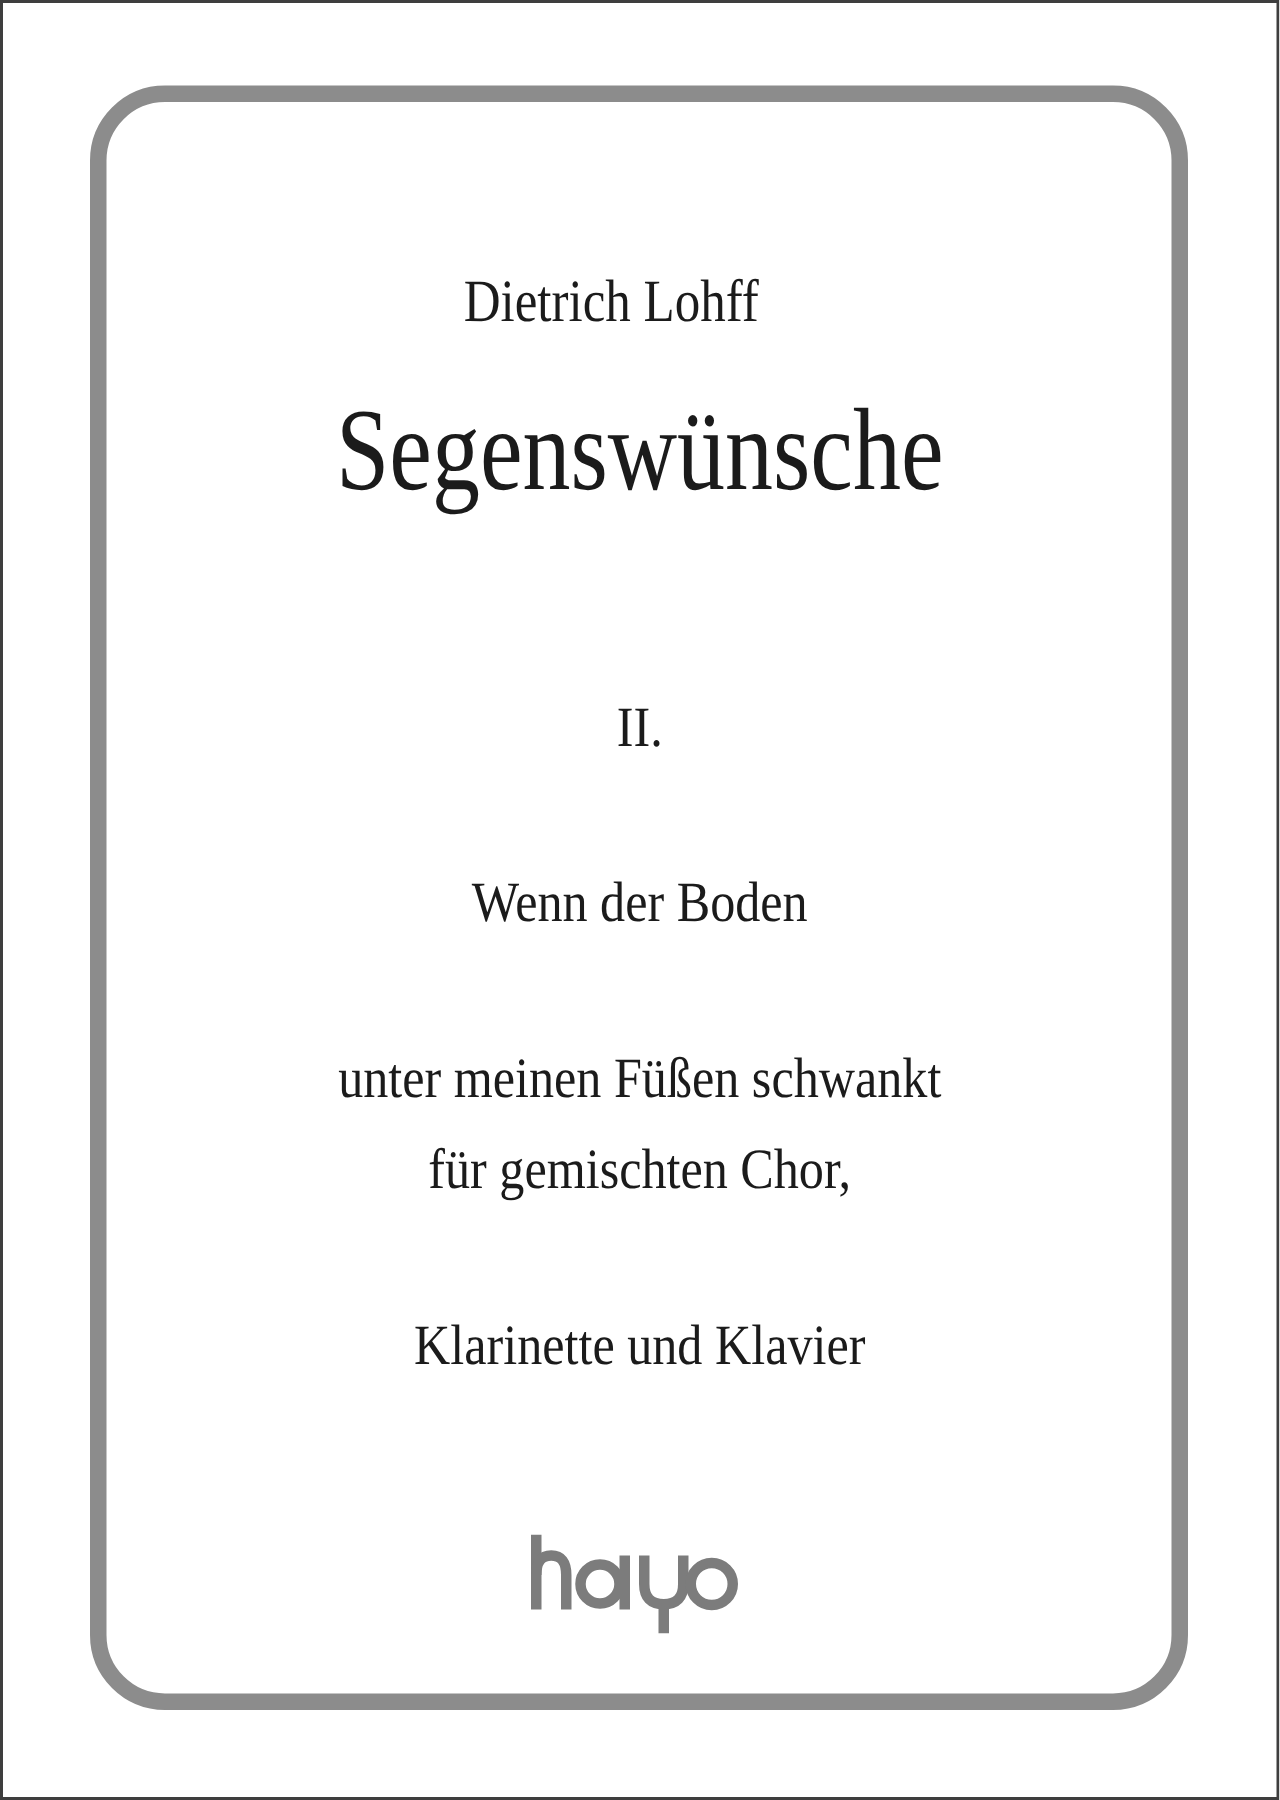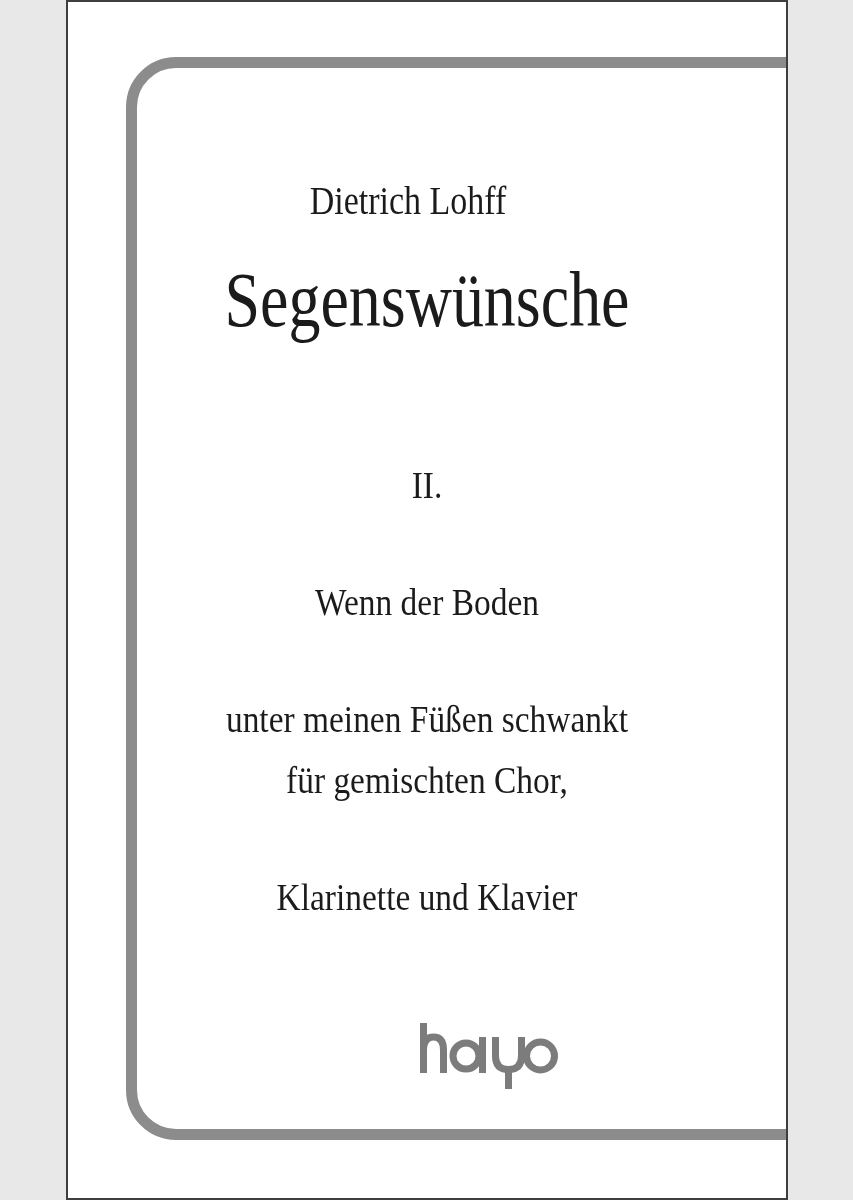--- a/index.html
+++ b/index.html
@@ -1,21 +1,21 @@
 <!DOCTYPE html>
 <html style="--background: #ffffff; --text: #1b1b1b; --frame: #8c8c8c; --logo: #7c7c7c; --edge: #3e3e3e;"><head>
 <meta charset="utf-8">
 <style>
   * { margin: 0; padding: 0; box-sizing: border-box; }
   html, body { background: #e8e8e8; }
   body { font-family: "Liberation Serif", "DejaVu Serif", serif; }
 
   .page {
     position: relative;
-    width: 722px;
+    width: 853px;
     height: 1200px;
     background: var(--background, #ffffff);
     overflow: hidden;
     margin: 0 auto;
   }
 
   
   .scan-edge {
     position: absolute;
     inset: 0;

